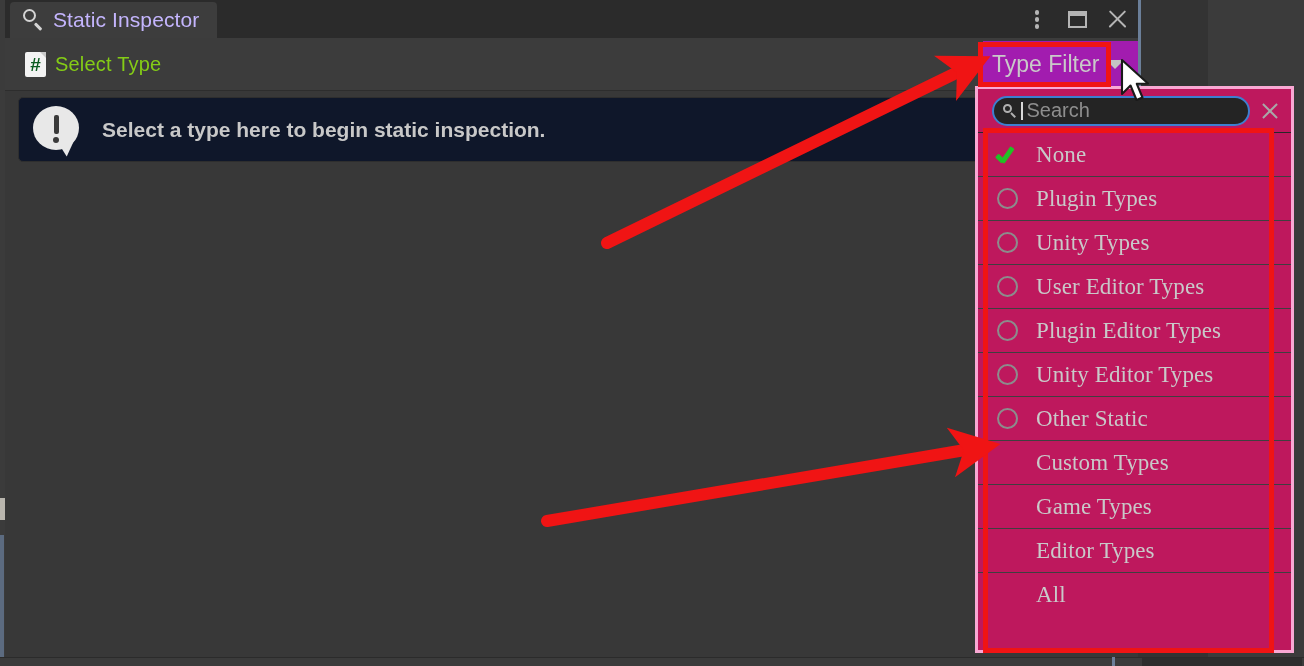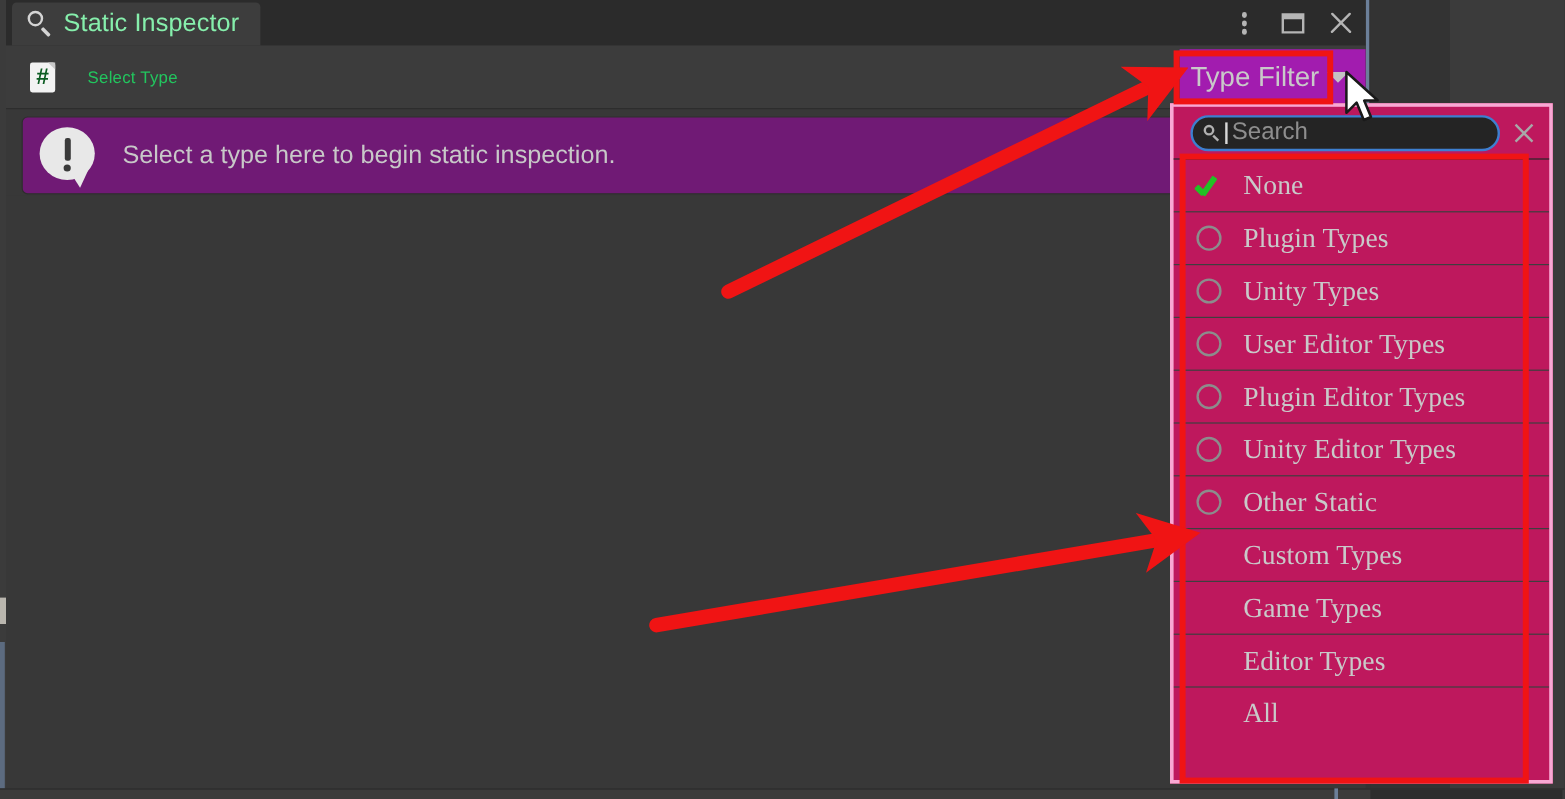--- a/index.html
+++ b/index.html
@@ -83,21 +83,21 @@
     left: 5px; top: 2px; height: 36px;
     padding: 0 18px 0 12px;
     background: #3d3d3d;
     border-top-left-radius: 4px;
     border-top-right-radius: 4px;
     display: flex;
     align-items: center;
     gap: 9px;
   }
   .tab-label {
-    color: #86efac;
+    color: #c4b5fd;
     font-size: 21px;
     letter-spacing: 0.1px;
     white-space: nowrap;
   }
   .search-glyph {
     width: 22px; height: 22px;
     position: relative;
     display: inline-block;
   }
   .search-glyph::before {
@@ -184,23 +184,23 @@
   }
   .cs-icon::after {
     content: "";
     position: absolute;
     right: 0; top: 0;
     border-width: 0 6px 6px 0;
     border-style: solid;
     border-color: transparent #c9c9c9 transparent transparent;
   }
   .header-title {
-    margin-left: 27px;
-    color: #22c55e;
-    font-size: 14px;
+    margin-left: 9px;
+    color: #84cc16;
+    font-size: 20px;
     letter-spacing: 0.2px;
   }
 
   
   .header-caret {
     position: absolute;
     left: 975px; top: 25px;
     width: 0; height: 0;
     border-left: 8px solid transparent;
     border-right: 8px solid transparent;
@@ -230,26 +230,27 @@
     border-left: 9px solid transparent;
     border-right: 9px solid transparent;
     border-top: 9px solid #c4c4c4;
   }
 
   
   .info-box {
     position: absolute;
     left: 13px; top: 97px;
     width: 1107px; height: 65px;
-    background: #701a75;
+    background: #0f172a;
     border: 1px solid #2e2e2e;
     border-radius: 5px;
     display: flex;
     align-items: center;
     box-sizing: border-box;
+    font-weight: bold;
   }
   .info-icon {
     margin-left: 14px;
     width: 48px; height: 48px;
     position: relative;
     flex: none;
   }
   .info-icon .bubble {
     position: absolute;
     left: 0; top: 0;

